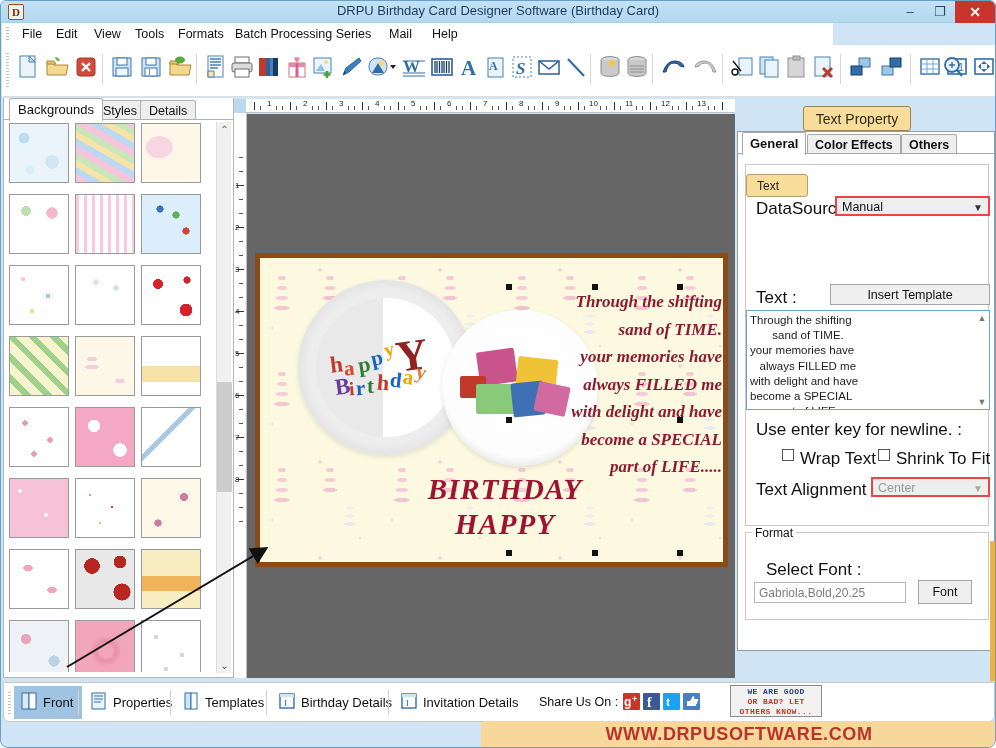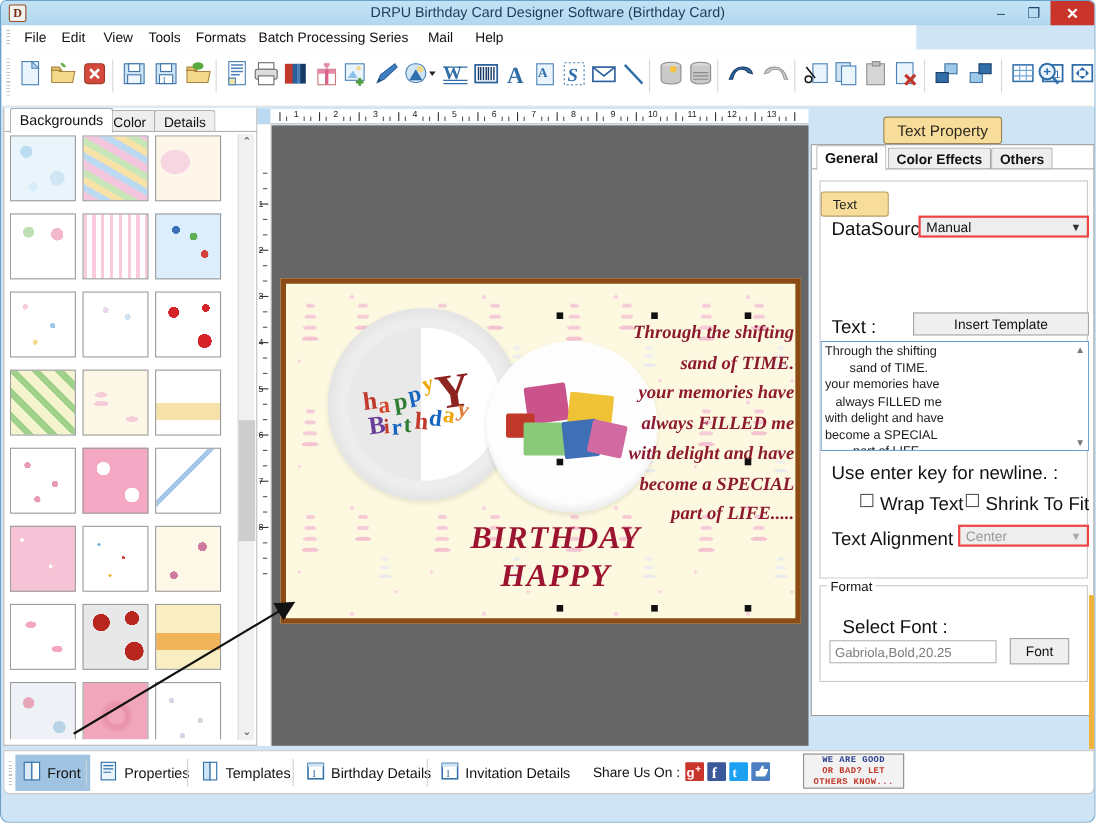--- a/index.html
+++ b/index.html
@@ -540,21 +540,21 @@
     <svg width="24" height="24">
         <circle cx="11" cy="10" r="7" fill="#eaf4fc" stroke="#2f6ea8" stroke-width="1.8"></circle>
         <path d="M16 15 L21 21" stroke="#2f6ea8" stroke-width="2.4"></path>
         <path d="M8 10h6M11 7v6" stroke="#2f6ea8" stroke-width="1.4"></path>
       </svg>
   </div>
 
   <div id="leftpanel">
     <div id="lp-tabs">
       <div class="lp-tab active" style="left:5px">Backgrounds</div>
-      <div class="lp-tab" style="left:90px">Color</div>
+      <div class="lp-tab" style="left:90px">Styles</div>
       <div class="lp-tab" style="left:136px">Details</div>
     </div>
     <div id="lp-tabline"></div>
 
     <div id="thumbgrid">
       <div class="thumb" style="background:radial-gradient(circle 9px at 14px 14px,#bcdcf0 60%,transparent 62%),radial-gradient(circle 11px at 42px 38px,#cfe7f5 60%,transparent 62%),radial-gradient(circle 7px at 20px 46px,#d8eef9 60%,transparent 62%),#eaf4fb;"></div>
       <div class="thumb" style="background:repeating-linear-gradient(30deg,#f4c6dd 0 7px,#bcd9f2 7px 13px,#f7e2a8 13px 19px,#c8e6b8 19px 25px);"></div>
       <div class="thumb" style="background:radial-gradient(ellipse 22px 18px at 30% 40%,#f6d7e1 60%,transparent 62%),#fdf6e9;"></div>
       <div class="thumb" style="background:radial-gradient(circle 7px at 16px 16px,#bfe0b5 70%,transparent 72%),radial-gradient(circle 8px at 42px 18px,#f3b9cb 70%,transparent 72%),#ffffff;"></div>
       <div class="thumb" style="background:repeating-linear-gradient(90deg,#f9c9dd 0 3px,#ffffff 3px 8px);"></div>
@@ -879,14 +879,17 @@
         </svg>
     </div>
   </div>
 
   <div id="badge">
     <div style="color:#2c3e90">WE ARE GOOD</div>
     <div style="color:#c0392b">OR BAD? LET</div>
     <div style="color:#c0392b">OTHERS KNOW...</div>
   </div>
 
+  <div id="footer">
+    <span>WWW.DRPUSOFTWARE.COM</span>
+  </div>
 
 </div>
 
 </body></html>

